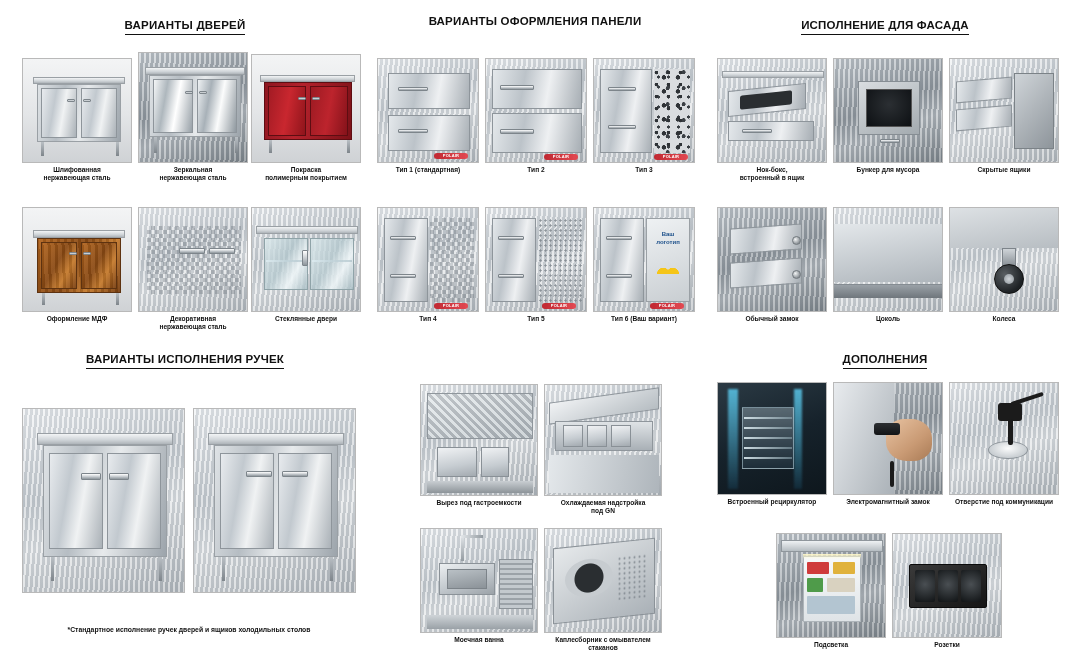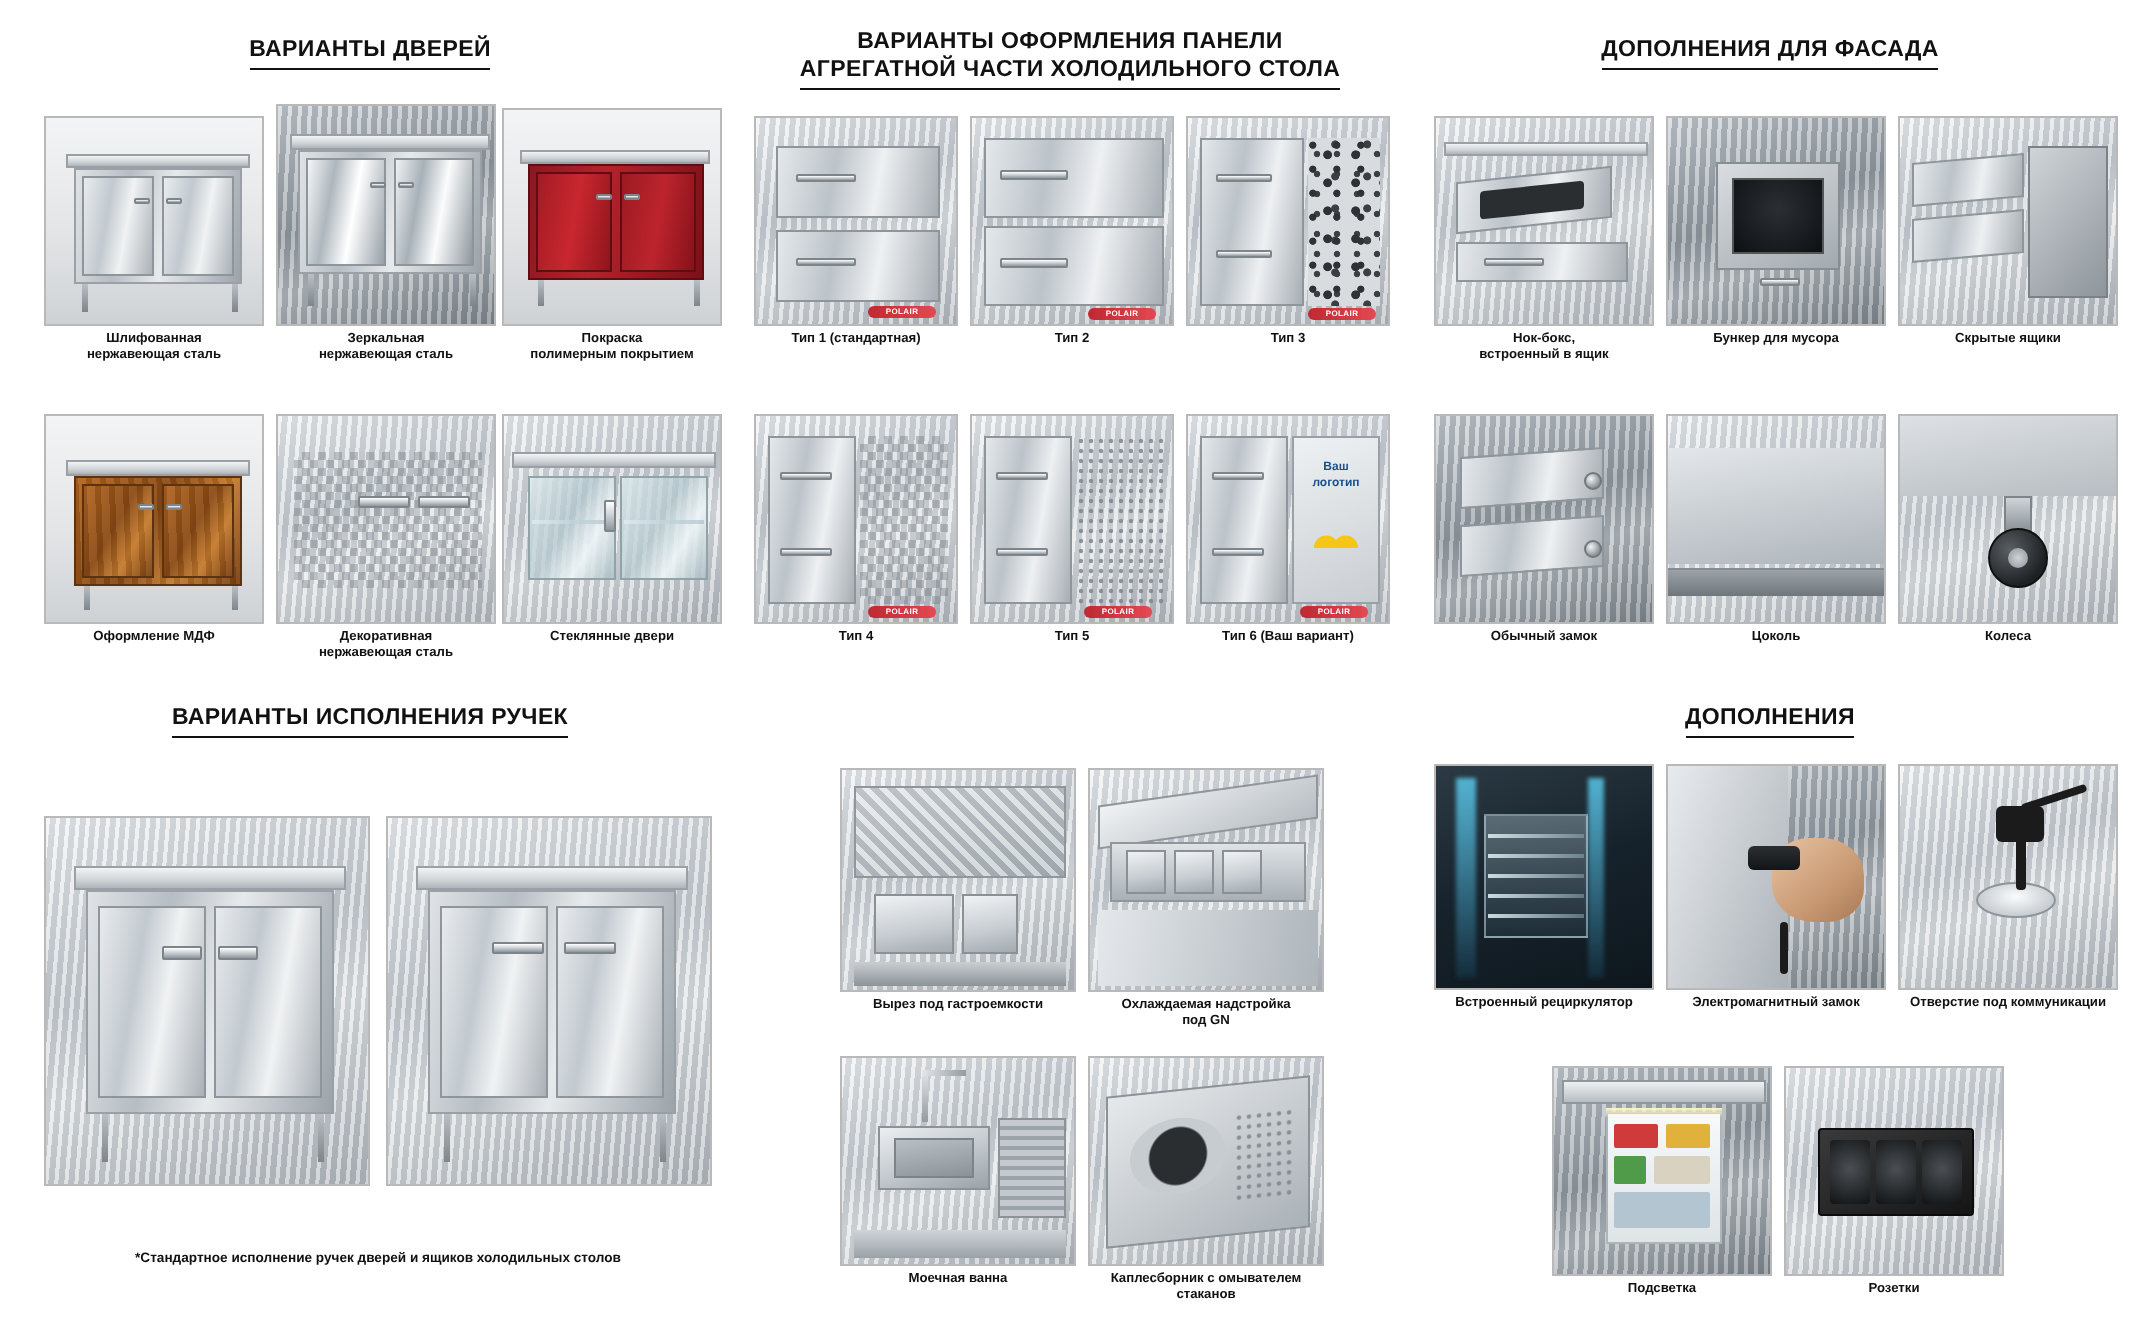--- a/index.html
+++ b/index.html
@@ -326,21 +326,20 @@
       <div class="handle" style="left:50px; top:42px; width:6px; height:16px;"></div>
     </div>
     <div class="caption">
       <span>Стеклянные двери</span>
     </div>
   </div>
 
   <div class="cell" style="left:375px; top:14px; width:320px; height:28px;">
     <div class="section-title">
       <span>ВАРИАНТЫ ОФОРМЛЕНИЯ ПАНЕЛИ</span><br>
-      <span class="t-underline">АГРЕГАТНОЙ ЧАСТИ ХОЛОДИЛЬНОГО СТОЛА</span>
     </div>
   </div>
 
   <div class="cell" style="left:377px; top:58px; width:102px;">
     <div class="photo" style="width:102px; height:105px;">
       <div class="steel"></div>
       <div class="drawer" style="left:10px; top:14px; width:82px; height:36px;"></div>
       <div class="drawer" style="left:10px; top:56px; width:82px; height:36px;"></div>
       <div class="handle" style="left:20px; top:28px; width:30px; height:4px;"></div>
       <div class="handle" style="left:20px; top:70px; width:30px; height:4px;"></div>
@@ -416,21 +415,21 @@
         radial-gradient(circle at 70% 100%, #f5c518 0 6px, transparent 6.5px);"></div>
       <div class="handle" style="left:12px; top:28px; width:26px; height:4px;"></div>
       <div class="handle" style="left:12px; top:66px; width:26px; height:4px;"></div>
       <div class="logo-red" style="left:56px; top:95px; width:34px;"></div>
       <div class="logo-txt" style="left:56px; top:95px; width:34px;">POLAIR</div>
     </div>
     <div class="caption">Тип 6 (Ваш вариант)</div>
   </div>
 
   <div class="cell" style="left:715px; top:18px; width:340px; height:18px;">
-    <div class="section-title"><span class="t-underline">ДОПОЛНЕНИЯ ДЛЯ ФАСАДА</span></div>
+    <div class="section-title"><span class="t-underline">ИСПОЛНЕНИЕ ДЛЯ ФАСАДА</span></div>
   </div>
 
   <div class="cell" style="left:717px; top:58px; width:110px;">
     <div class="photo" style="width:110px; height:105px;">
       <div class="steel"></div>
       <div class="tbl-top" style="left:4px; top:12px; width:102px; height:7px;"></div>
       <div class="drawer" style="left:10px; top:28px; width:78px; height:26px; transform:skewY(-6deg);"></div>
       <div style="position:absolute; left:22px; top:34px; width:52px; height:14px; background:#2a2e31; border-radius:2px; transform:skewY(-6deg);"></div>
       <div class="drawer" style="left:10px; top:62px; width:86px; height:20px;"></div>
       <div class="handle" style="left:24px; top:70px; width:30px; height:4px;"></div>

